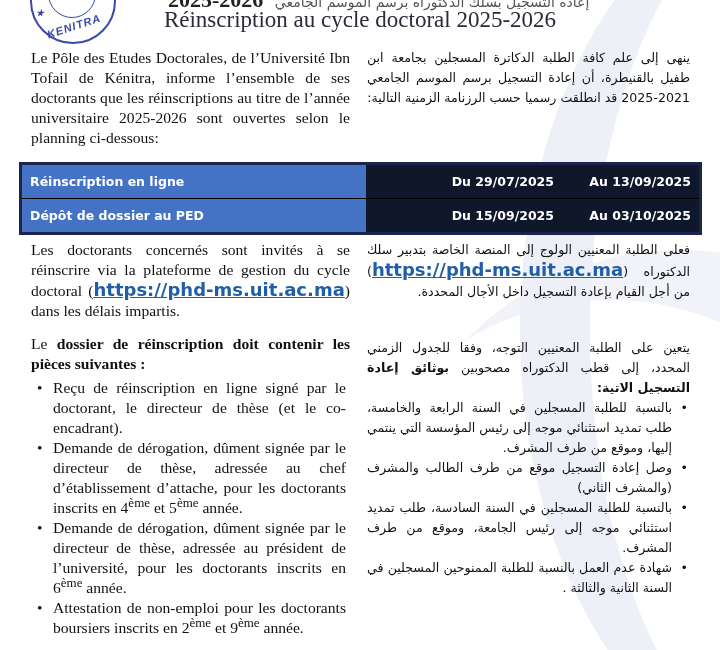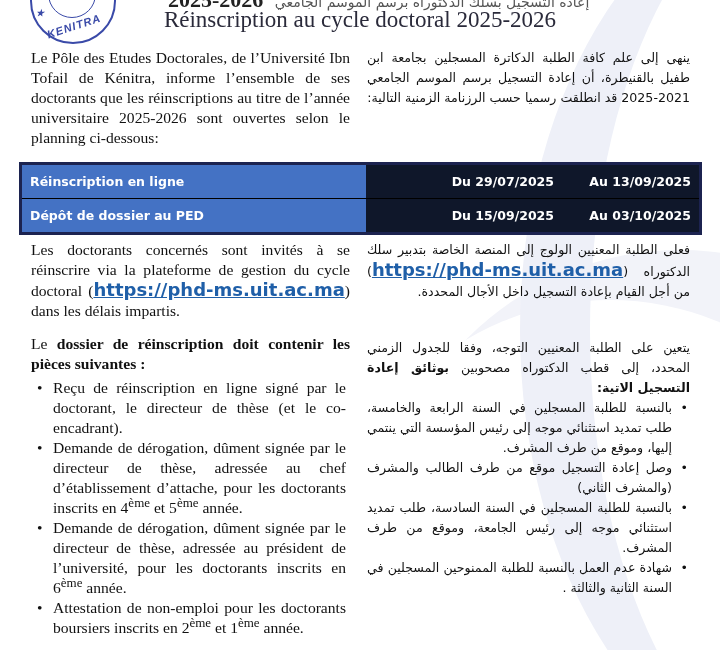--- a/index.html
+++ b/index.html
@@ -133,21 +133,21 @@
 <div class="col ar-col a2">
   <span>فعلى الطلبة المعنيين الولوج إلى المنصة الخاصة بتدبير سلك الدكتوراه (</span><a class="link">https://phd-ms.uit.ac.ma</a><span>) من أجل القيام بإعادة التسجيل داخل الأجال المحددة.</span>
 </div>
 
 <div class="col fr p3">
   <div><span>Le </span><b>dossier de réinscription doit contenir les pièces suivantes :</b></div>
   <ul class="fr-list">
     <li>Reçu de réinscription en ligne signé par le doctorant, le directeur de thèse (et le co-encadrant).</li>
     <li><span>Demande de dérogation, dûment signée par le directeur de thèse, adressée au chef d’établissement d’attache, pour les doctorants inscrits en 4</span><sup>ème</sup><span> et 5</span><sup>ème</sup><span> année.</span></li>
     <li><span>Demande de dérogation, dûment signée par le directeur de thèse, adressée au président de l’université, pour les doctorants inscrits en 6</span><sup>ème</sup><span> année.</span></li>
-    <li><span>Attestation de non-emploi pour les doctorants boursiers inscrits en 2</span><sup>ème</sup><span> et 1</span><sup>ème</sup><span> année.</span></li>
+    <li><span>Attestation de non-emploi pour les doctorants boursiers inscrits en 2</span><sup>ème</sup><span> et 9</span><sup>ème</sup><span> année.</span></li>
   </ul>
 </div>
 
 <div class="col ar-col a3">
   <div><span>يتعين على الطلبة المعنيين التوجه، وفقا للجدول الزمني المحدد، إلى قطب الدكتوراه مصحوبين </span><b>بوثائق إعادة التسجيل الاتية:</b></div>
   <ul class="ar-list">
     <li>بالنسبة للطلبة المسجلين في السنة الرابعة والخامسة، طلب تمديد استثنائي موجه إلى رئيس المؤسسة التي ينتمي إليها، وموقع من طرف المشرف.</li>
     <li>وصل إعادة التسجيل موقع من طرف الطالب والمشرف (والمشرف الثاني)</li>
     <li>بالنسبة للطلبة المسجلين في السنة السادسة، طلب تمديد استثنائي موجه إلى رئيس الجامعة، وموقع من طرف المشرف.</li>
     <li>شهادة عدم العمل بالنسبة للطلبة الممنوحين المسجلين في السنة الثانية والثالثة .</li>

